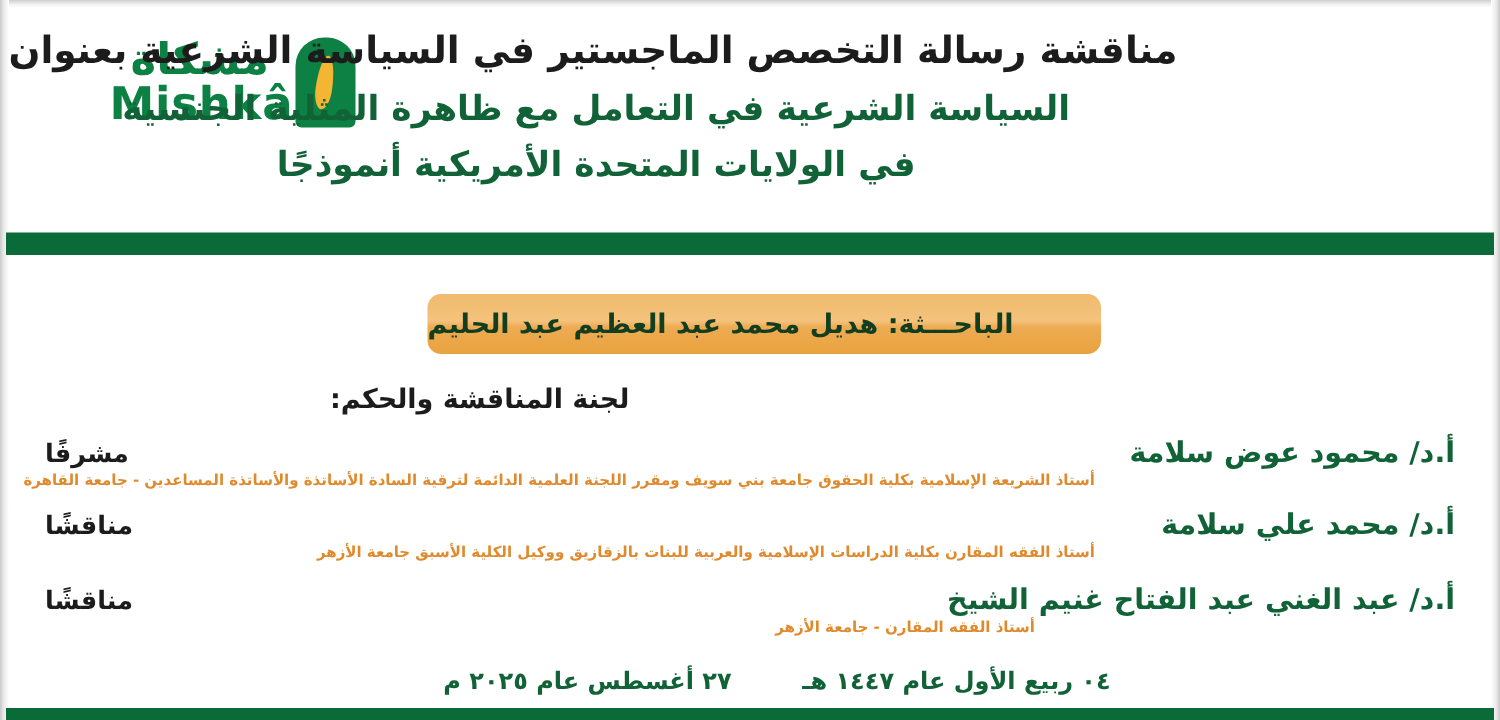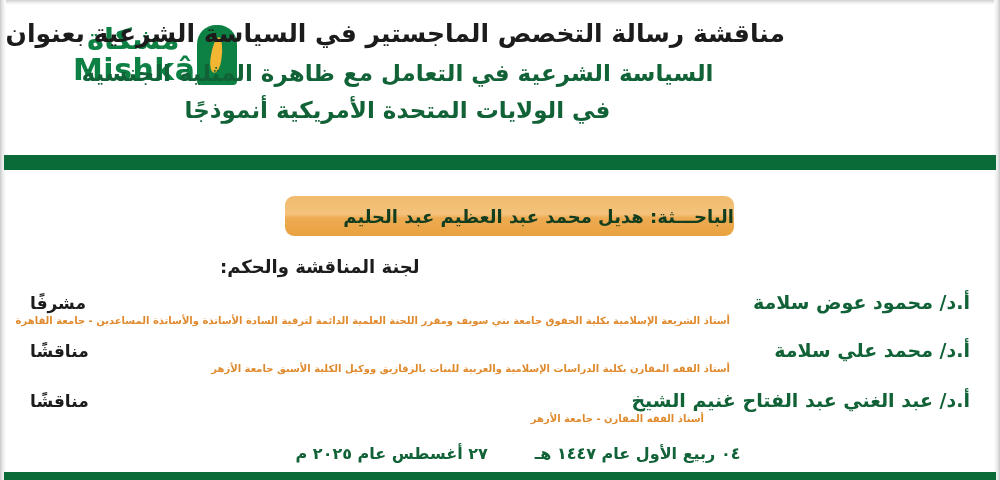--- a/index.html
+++ b/index.html
@@ -142,21 +142,21 @@
   .researcher-box {
     position: absolute;
     right: 266px;
     top: 0;
     width: 449px;
     height: 40px;
     border-radius: 9px;
     background: linear-gradient(to bottom, #f0bb6e 0%, #f4c27c 45%, #edab52 55%, #e9a23f 100%);
     display: flex;
     align-items: center;
-    justify-content: flex-start;
+    justify-content: flex-end;
   }
   .researcher-text {
     font-size: 18px;
     font-weight: bold;
     color: #123d1f;
     white-space: nowrap;
   }
 
   
   .committee-title {
@@ -199,21 +199,21 @@
     position: absolute;
     right: 270px;
     top: 24px;
     font-size: 10px;
     font-weight: bold;
     color: #e08a2e;
     white-space: nowrap;
     line-height: 14px;
   }
   .member-2 .member-desc { right: 270px; text-align: center; }
-  .member-3 .member-desc { right: 296px; }
+  .member-3 .member-desc { right: 310px; }
 
   .member-role {
     position: absolute;
     left: 30px;
     top: 2px;
     font-size: 17px;
     font-weight: bold;
     color: #1c1c1c;
     white-space: nowrap;
     line-height: 22px;

